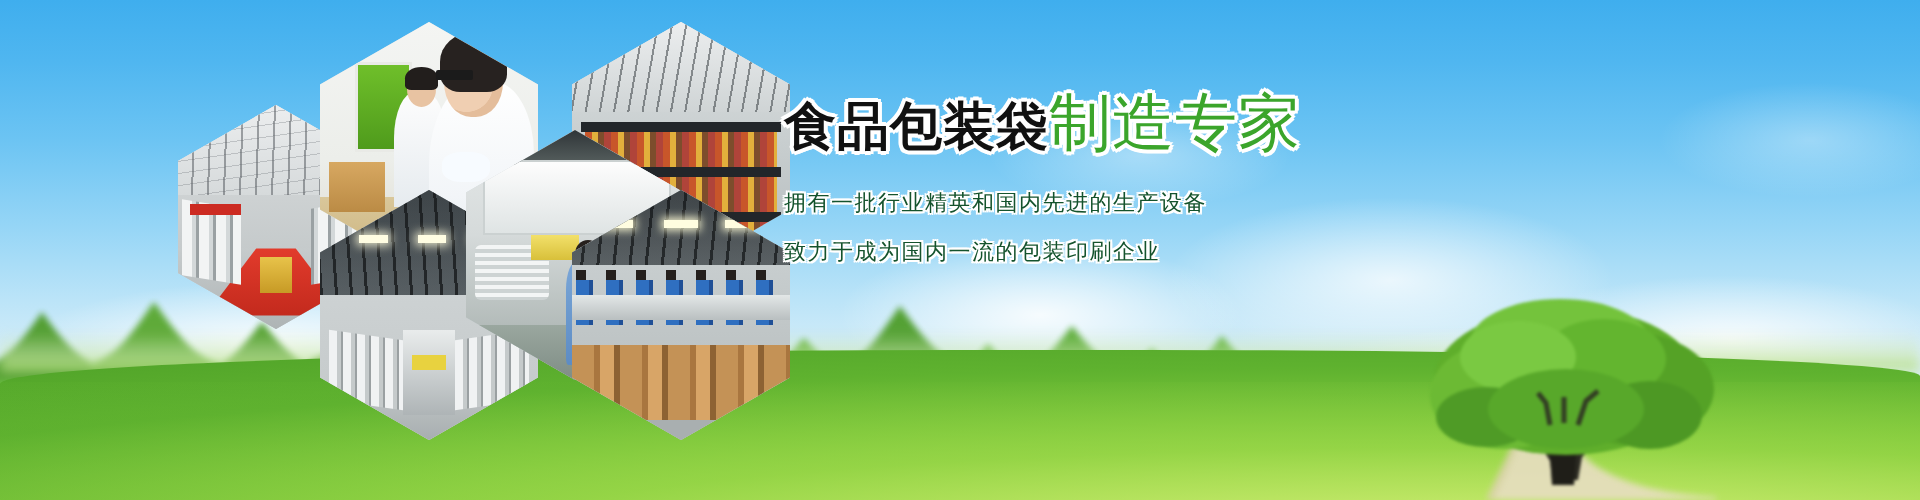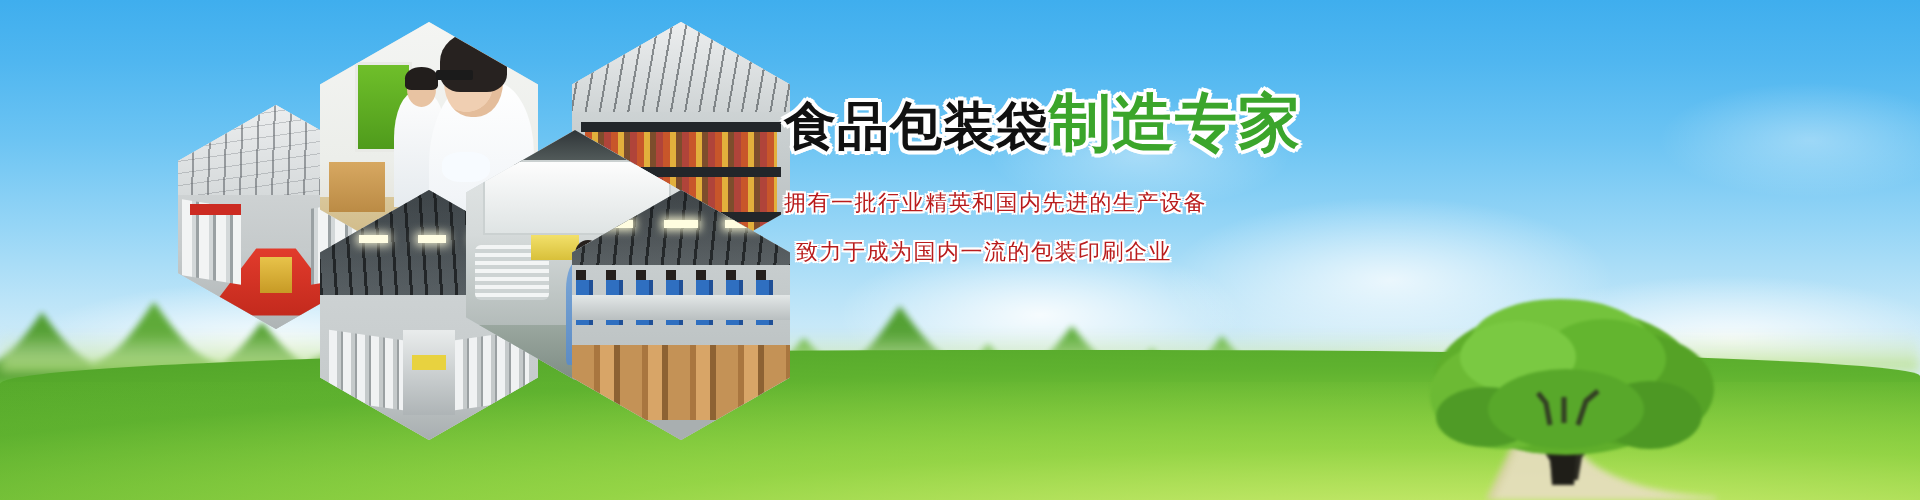--- a/index.html
+++ b/index.html
@@ -349,43 +349,43 @@
     font-size:52px; font-weight:700; color:#111111;
     letter-spacing:1px;
     text-shadow:
       3px 0 0 #fff, -3px 0 0 #fff, 0 3px 0 #fff, 0 -3px 0 #fff,
       2px 2px 0 #fff, -2px 2px 0 #fff, 2px -2px 0 #fff, -2px -2px 0 #fff,
       4px 0 0 #fff, -4px 0 0 #fff, 0 4px 0 #fff, 0 -4px 0 #fff,
       3px 3px 0 #fff, -3px 3px 0 #fff, 3px -3px 0 #fff, -3px -3px 0 #fff;
     vertical-align:baseline;
   }
   .hl-green{
-    font-size:62px; font-weight:700; color:#3BA52B;
+    font-size:62px; font-weight:400; color:#3BA52B;
     letter-spacing:1px;
     text-shadow:
       3px 0 0 #fff, -3px 0 0 #fff, 0 3px 0 #fff, 0 -3px 0 #fff,
       2px 2px 0 #fff, -2px 2px 0 #fff, 2px -2px 0 #fff, -2px -2px 0 #fff,
       4px 0 0 #fff, -4px 0 0 #fff, 0 4px 0 #fff, 0 -4px 0 #fff,
       3px 3px 0 #fff, -3px 3px 0 #fff, 3px -3px 0 #fff, -3px -3px 0 #fff;
     vertical-align:baseline;
   }
   .sublist{ margin-top:38px; }
   .subline{
     font-size:22px;
-    color:#b91c1c;
+    color:#14532d;
     letter-spacing:1.5px;
     line-height:1;
     margin-bottom:27px;
     white-space:nowrap;
     text-shadow:
       2px 0 0 #fff, -2px 0 0 #fff, 0 2px 0 #fff, 0 -2px 0 #fff,
       1px 1px 0 #fff, -1px 1px 0 #fff, 1px -1px 0 #fff, -1px -1px 0 #fff,
       2px 2px 0 #fff, -2px 2px 0 #fff, 2px -2px 0 #fff, -2px -2px 0 #fff;
   }
-  .subline:last-child{ margin-bottom:0;margin-left:12px; }
+  .subline:last-child{ margin-bottom:0; }
 </style>
 </head>
 <body>
 
 <div class="banner">
 
   <div class="sky"></div>
   <div class="cloud c8"></div>
   <div class="cloud c9"></div>
   <div class="cloud c4"></div>

